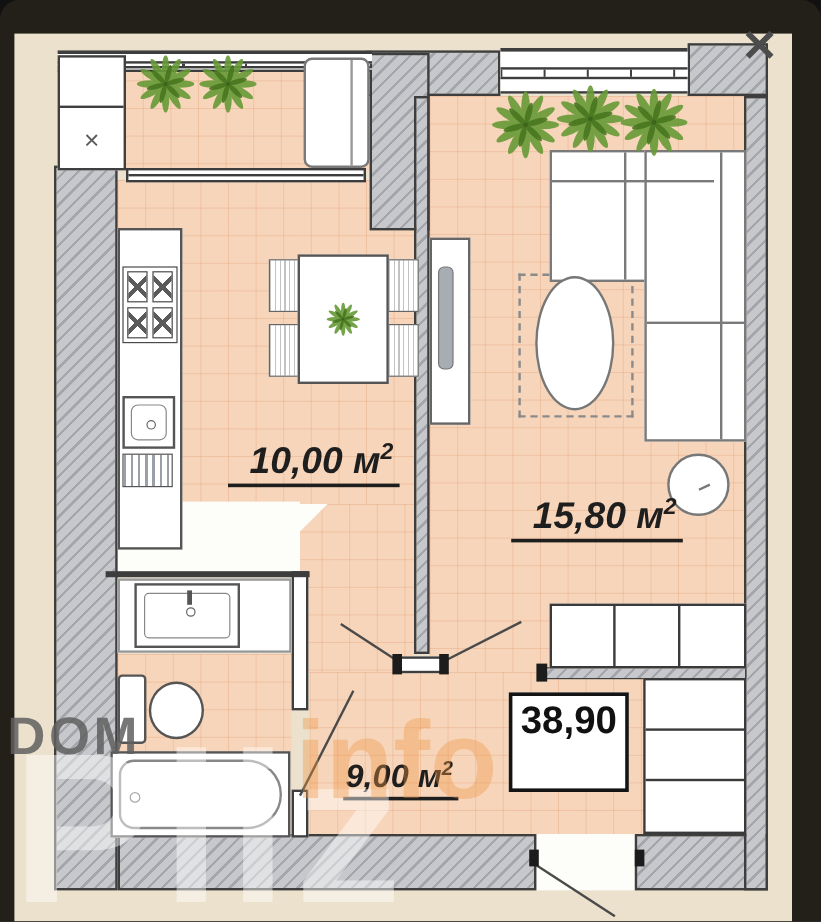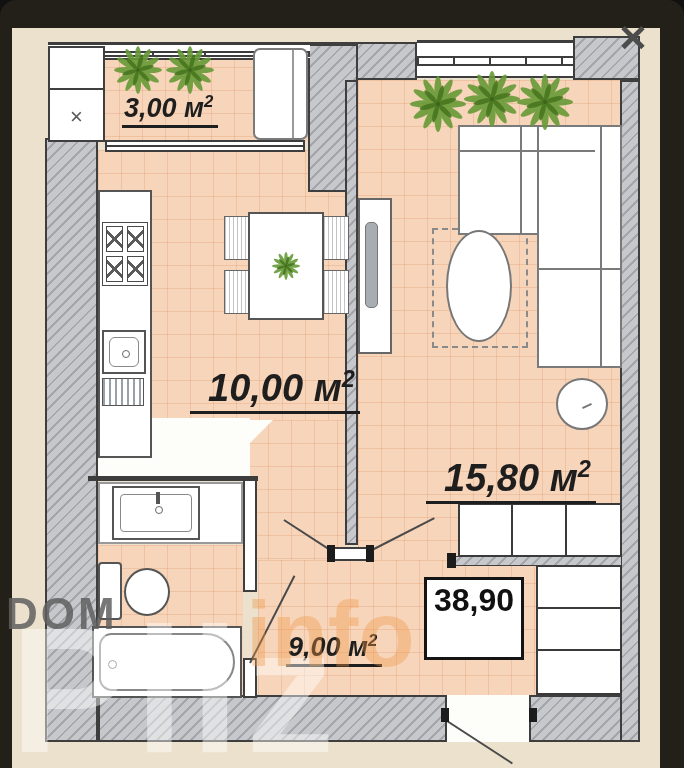--- a/index.html
+++ b/index.html
@@ -44,21 +44,21 @@
     background-image:linear-gradient(45deg,transparent 44%,#5a5a5a 44%,#5a5a5a 56%,transparent 56%),
                      linear-gradient(-45deg,transparent 44%,#5a5a5a 44%,#5a5a5a 56%,transparent 56%);}
   .stripes{background:#fff;border:1.5px solid #555;box-sizing:border-box;z-index:5;
     background-image:repeating-linear-gradient(90deg,#99a0a8 0 2px,transparent 2px 6px);}
   .swing{height:2px;background:#4a4a4a;transform-origin:left center;z-index:4;}
 
   
   .area-label{z-index:6;color:#1e1e1e;font-weight:700;font-style:italic;
     border-bottom:3px solid #1e1e1e;padding:0 5px 1px 2px;white-space:nowrap;}
   .area-label sup{font-size:62%;font-style:italic;}
-  .fs27{font-size:27px;} .fs31{font-size:38px;padding-left:18px;}
+  .fs27{font-size:27px;} .fs31{font-size:31px;padding-left:18px;}
   .unit-box{z-index:6;background:#fff;border:3px solid #141414;box-sizing:border-box;
     text-align:center;color:#111;}
   .unit-box .row1{font-size:29px;font-weight:700;letter-spacing:5px;line-height:37px;
     border-bottom:2px solid #141414;}
   .unit-box .row2{font-size:32px;font-weight:700;line-height:40px;}
 
   
   .wm{z-index:7;pointer-events:none;font-weight:700;line-height:1;white-space:nowrap;}
   .wm-dom{font-size:44px;letter-spacing:3px;color:rgba(95,95,95,.85);}
   .wm-pliz{font-size:178px;letter-spacing:6px;color:rgba(255,255,255,.45);}
@@ -231,23 +231,22 @@
   <div class="abs furn" style="left:92px;top:626px;width:150px;height:72px;border-color:#555">
     <div style="position:absolute;inset:5px;border:2px solid #888;border-radius:14px 32px 32px 14px"></div>
     <div style="position:absolute;left:14px;top:32px;width:7px;height:7px;border:1.5px solid #666;border-radius:50%"></div>
   </div>
 
   <div class="abs swing" style="left:250px;top:662px;width:98px;transform:rotate(-63deg)"></div>
   <div class="abs swing" style="left:284px;top:519px;width:58px;transform:rotate(33deg)"></div>
   <div class="abs swing" style="left:372px;top:549px;width:70px;transform:rotate(-27deg)"></div>
   <div class="abs swing" style="left:447px;top:720px;width:78px;transform:rotate(33deg)"></div>
 
-  <div class="abs area-label fs27" style="left:122px;top:92px"><span>3,00 м</span><sup>2</sup></div>
   <div class="abs area-label fs31" style="left:190px;top:366px"><span>10,00 м</span><sup>2</sup></div>
-  <div class="abs area-label fs31" style="left:426px;top:456px"><span>15,80 м</span><sup>2</sup></div>
+  <div class="abs area-label fs31" style="left:426px;top:412px"><span>15,80 м</span><sup>2</sup></div>
   <div class="abs area-label fs27" style="left:286px;top:631px"><span>9,00 м</span><sup>2</sup></div>
 
   <div class="abs unit-box" style="left:424px;top:577px;width:100px;height:83px">
     <div class="row2">38,90</div>
   </div>
 
   <div class="abs wm wm-dom" style="left:6px;top:592px">DOM</div>
   <div class="abs wm wm-pliz" style="left:10px;top:602px">Pliz</div>
   <div class="abs wm wm-info" style="left:246px;top:588px">info</div>
 

